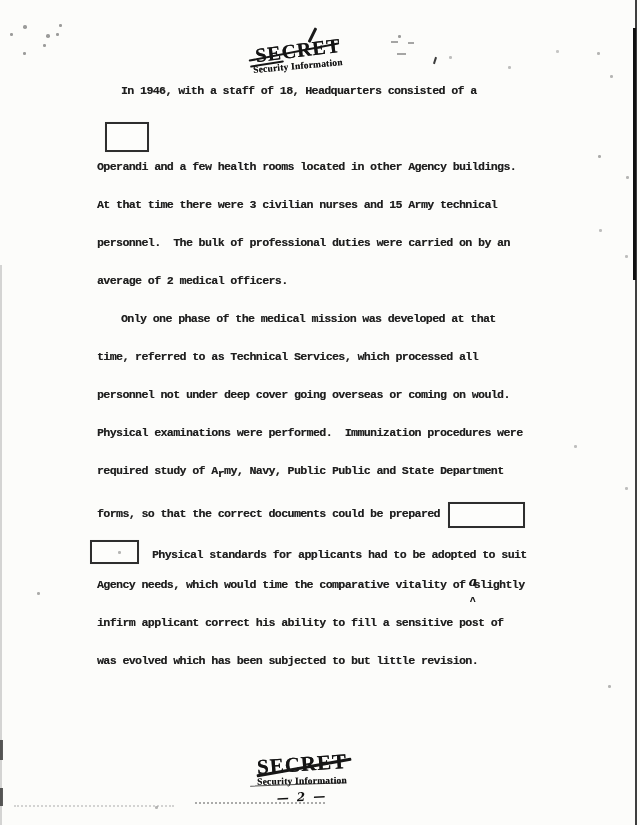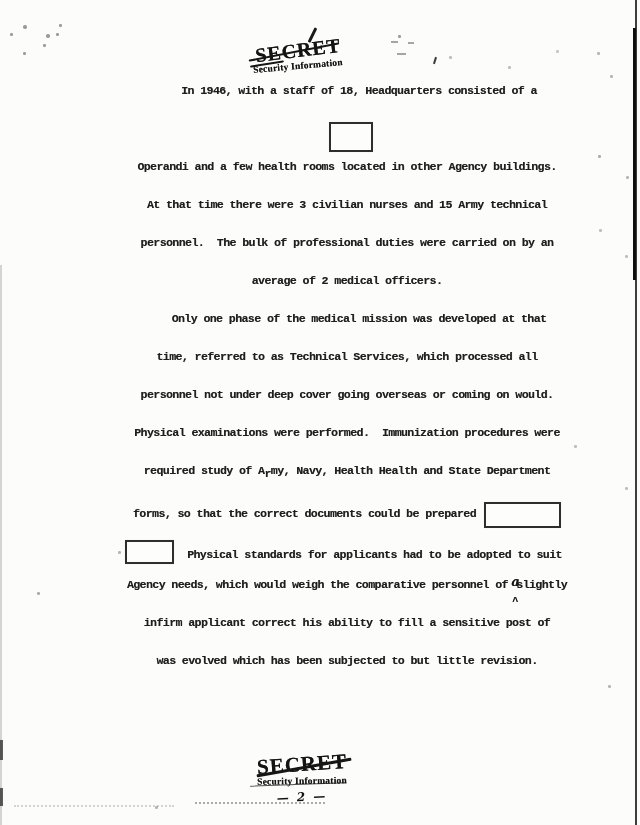--- a/index.html
+++ b/index.html
@@ -7,21 +7,21 @@
     position:relative; width:640px; height:825px; margin:0 auto;
     background:#fcfcfa; overflow:hidden;
     font-family:"Liberation Mono", monospace;
   }
   
   .text-body {
     position:absolute; left:97px; top:84px; width:500px;
     font-size:11.5px; font-weight:700; letter-spacing:-0.55px;
     color:#1e1e1e; text-shadow:0.25px 0.25px 0.35px rgba(25,25,25,0.55);
   }
-  .line { height:38px; white-space:pre;text-align:center; }
+  .line { height:38px; white-space:pre; }
   .line.indent { padding-left:24px; }
   .redaction-box {
     display:inline-block; border:2px solid #2e2e2e; background:#fdfdfb;
     box-shadow:0 0 0.5px rgba(40,40,40,0.6);
   }
   .box-end { margin-left:8px; }
   .box-start { margin-left:-7px; margin-right:13px; }
   .drop { display:inline-block; transform:translateY(2.5px); }
   .insert-wrap { display:inline-block; position:relative; width:2px; }
   .insert-a {
@@ -93,24 +93,24 @@
       <div class="line indent"><span>In 1946, with a staff of 18, Headquarters consisted of a</span></div>
       <div class="line"><span class="redaction-box box-end" style="width: 40px; height: 26px; vertical-align: -13px;"></span></div>
       <div class="line"><span>Operandi and a few health rooms located in other Agency buildings.</span></div>
       <div class="line"><span>At that time there were 3 civilian nurses and 15 Army technical</span></div>
       <div class="line"><span>personnel.  The bulk of professional duties were carried on by an</span></div>
       <div class="line"><span>average of 2 medical officers.</span></div>
       <div class="line indent"><span>Only one phase of the medical mission was developed at that</span></div>
       <div class="line"><span>time, referred to as Technical Services, which processed all</span></div>
       <div class="line"><span>personnel not under deep cover going overseas or coming on would.</span></div>
       <div class="line"><span>Physical examinations were performed.  Immunization procedures were</span></div>
-      <div class="line"><span>required study of A</span><span class="drop">r</span><span>my, Navy, Health Health and State Department</span></div>
+      <div class="line"><span>required study of A</span><span class="drop">r</span><span>my, Navy, Public Public and State Department</span></div>
       <div class="line"><span>forms, so that the correct documents could be prepared</span><span class="redaction-box box-end" style="width: 73px; height: 22px; vertical-align: -11px;"></span></div>
       <div class="line"><span class="redaction-box box-start" style="width: 45px; height: 20px; vertical-align: -6px;"></span><span>Physical standards for applicants had to be adopted to suit</span></div>
-      <div class="line"><span>Agency needs, which would weigh the comparative personnel of </span><span class="insert-wrap"><span class="insert-a">a</span><span class="caret">^</span></span><span>slightly</span></div>
+      <div class="line"><span>Agency needs, which would time the comparative vitality of </span><span class="insert-wrap"><span class="insert-a">a</span><span class="caret">^</span></span><span>slightly</span></div>
       <div class="line"><span>infirm applicant correct his ability to fill a sensitive post of</span></div>
       <div class="line"><span>was evolved which has been subjected to but little revision.</span></div>
     </div>
 
   <div class="stamp stamp-bottom">
     <div class="stamp-title">SECRET</div>
     <div class="strike strike-bottom-main"></div>
     <div class="strike strike-bottom-sub"></div>
     <div class="stamp-sub">Security Information</div>
     <div class="page-num">— 2 —</div>

